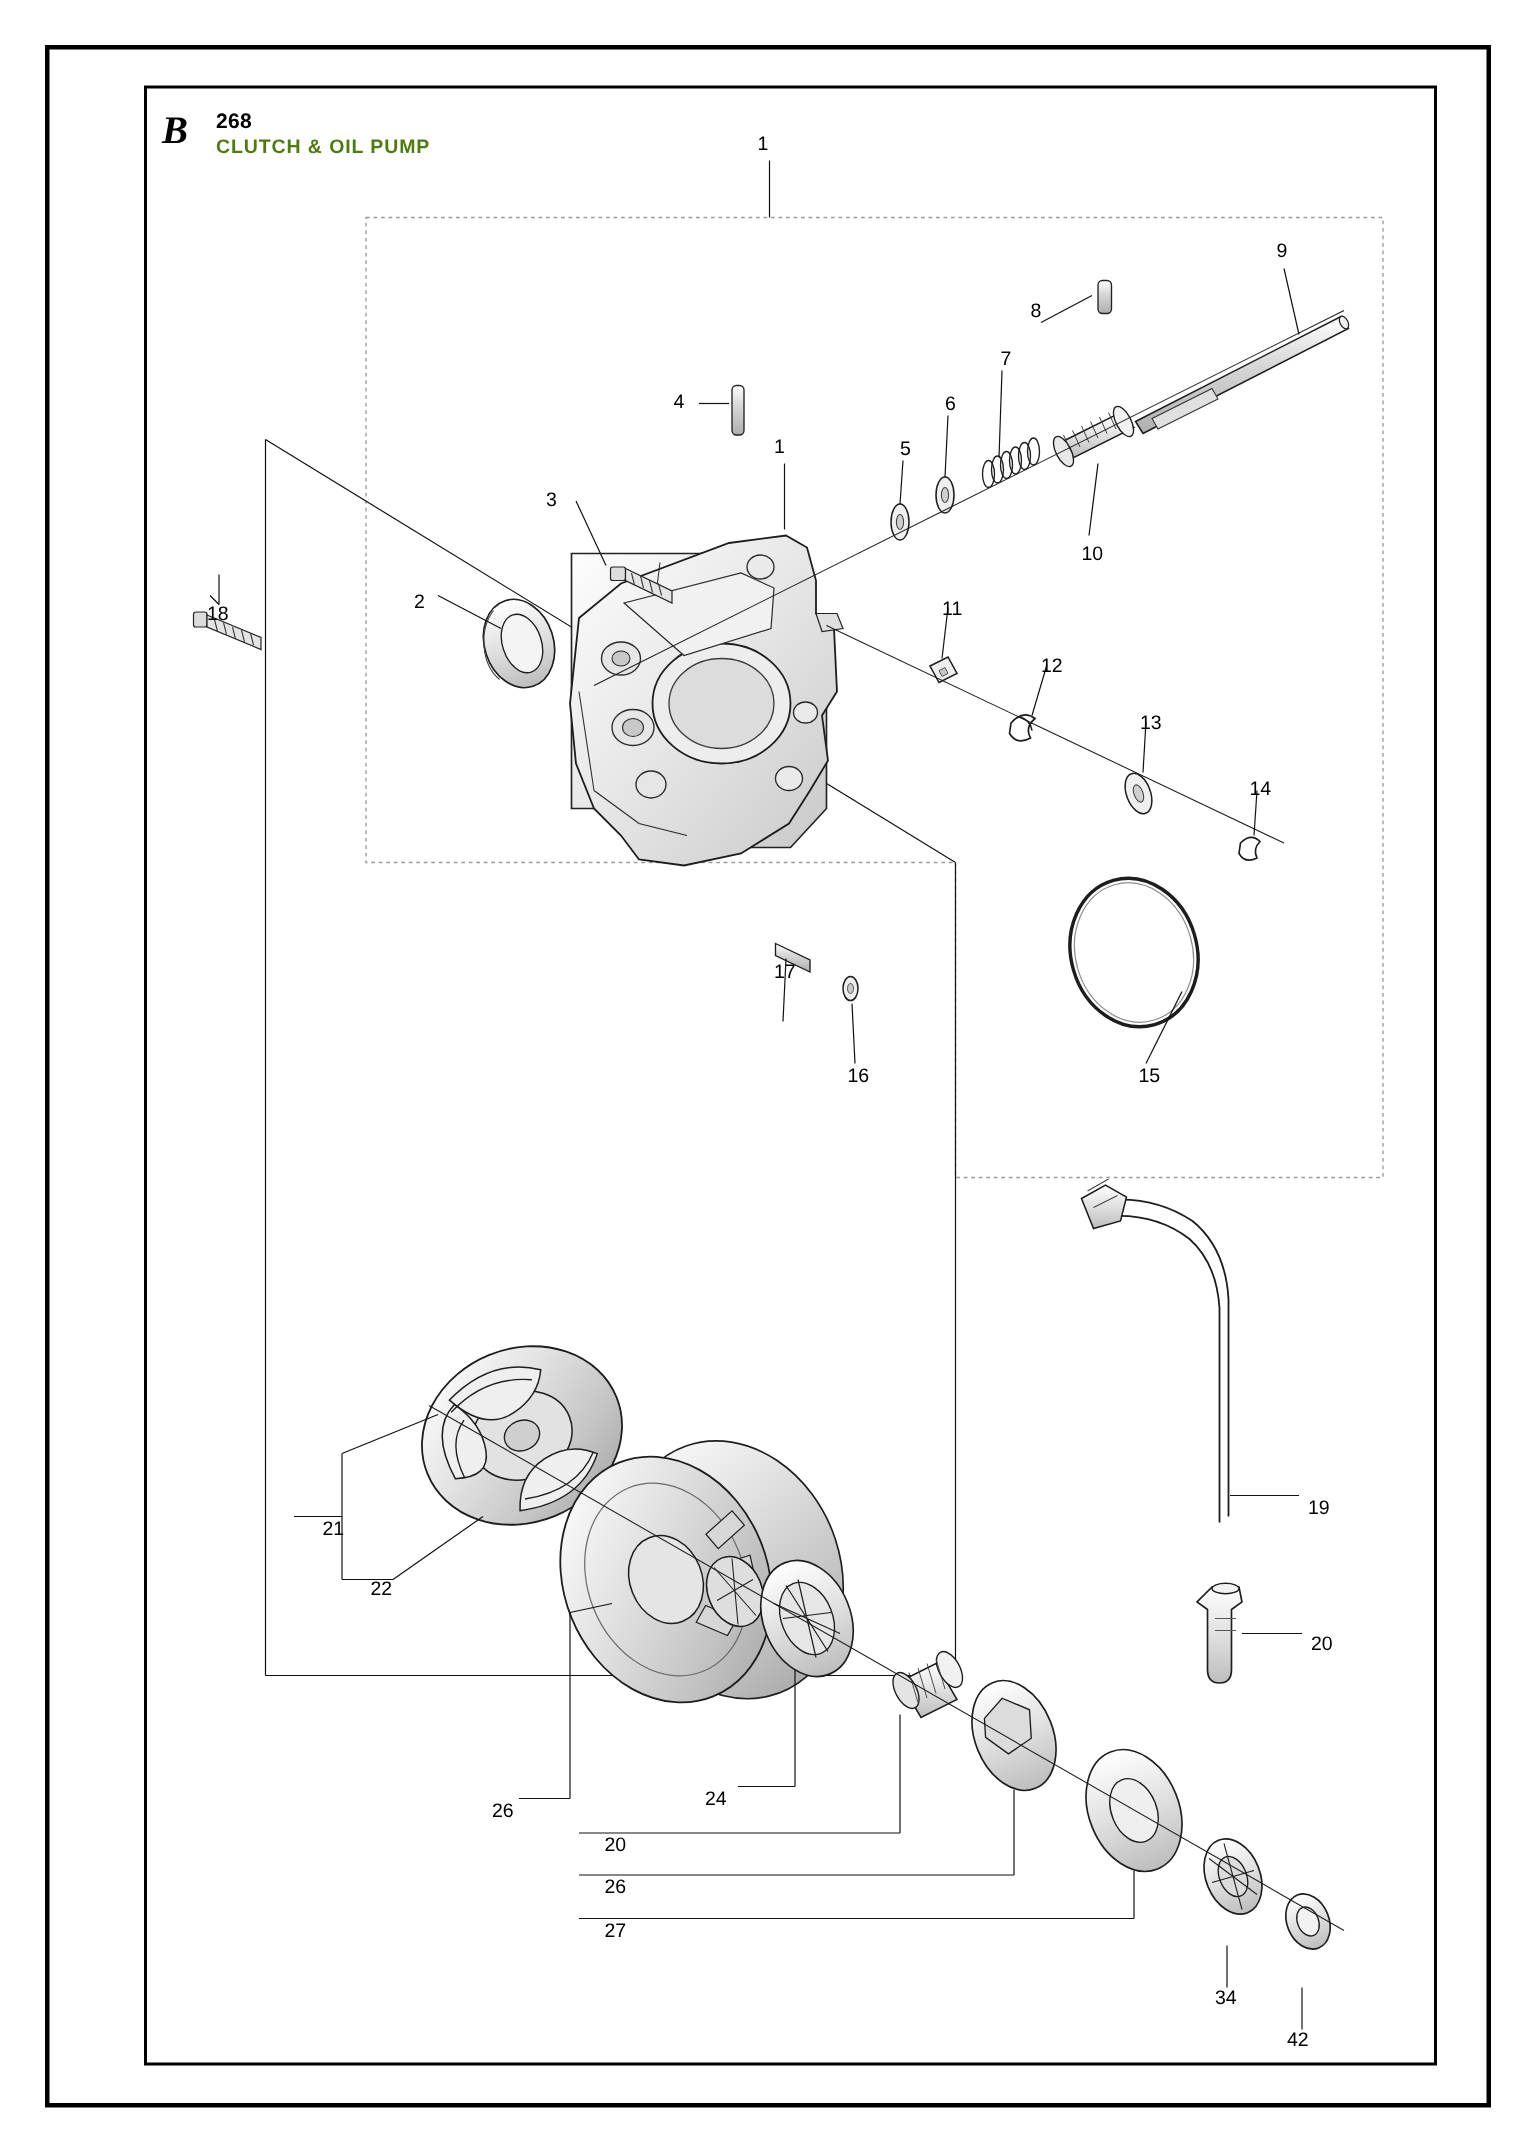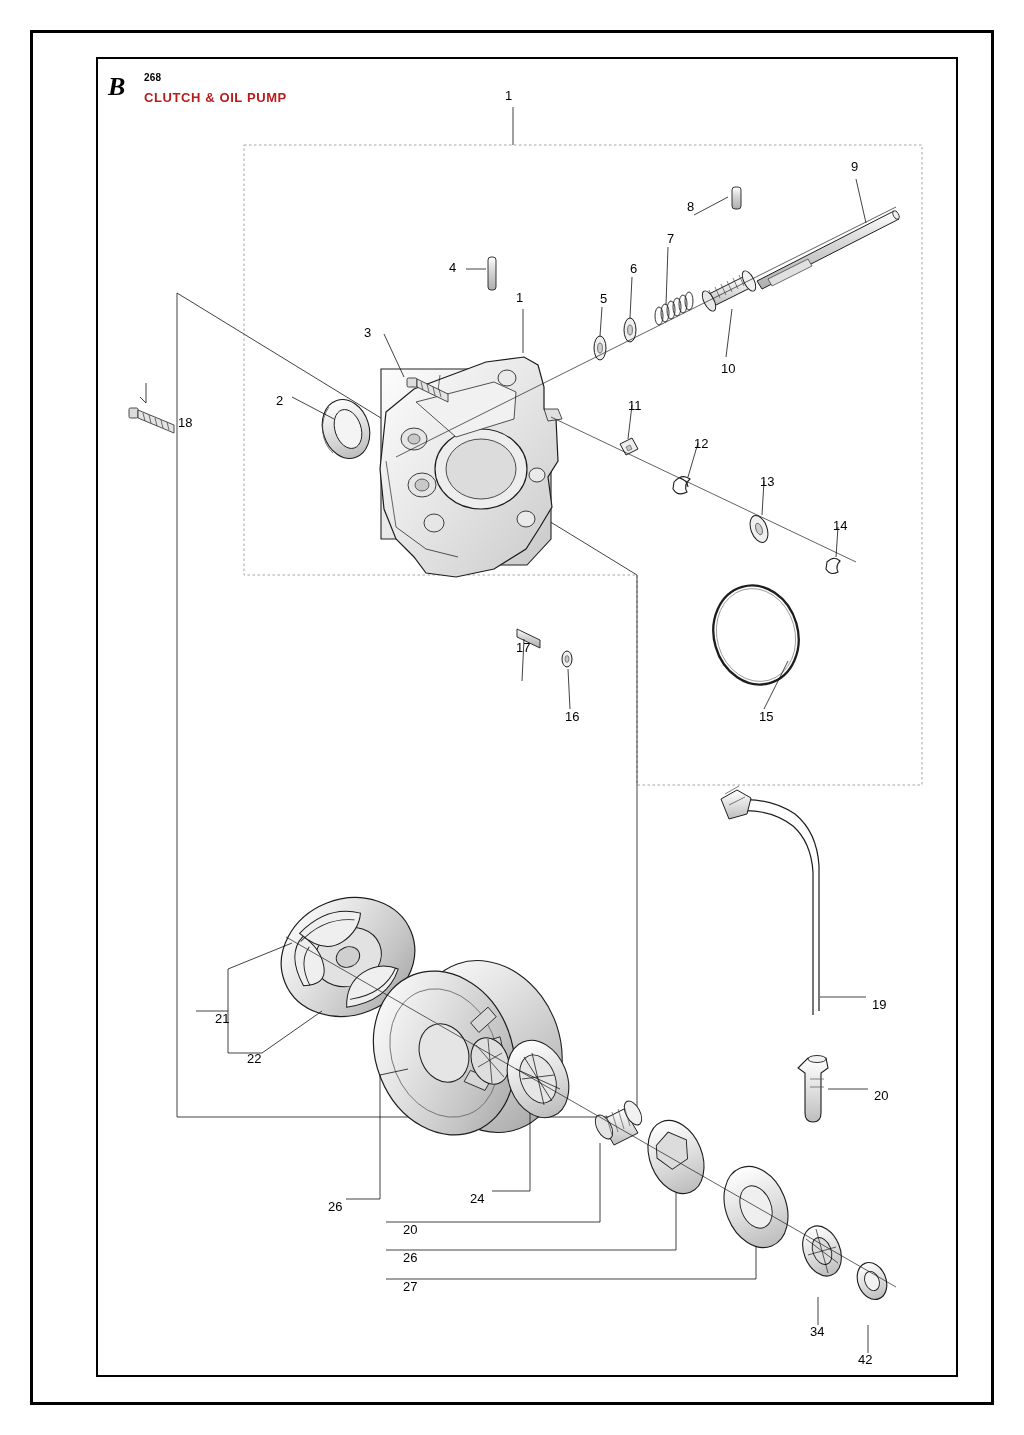--- a/index.html
+++ b/index.html
@@ -46,32 +46,32 @@
     font-weight: bold;
     font-style: italic;
     font-family: "Liberation Serif", serif;
     letter-spacing: 0px;
     color: #000;
   }
   #header-model {
     position: absolute;
     left: 144px;
     top: 72px;
-    font-size: 10px;
+    font-size: 14px;
     font-weight: bold;
     color: #000;
     letter-spacing: 0.2px;
   }
   #header-title {
     position: absolute;
     left: 144px;
     top: 90px;
     font-size: 13px;
     font-weight: bold;
-    color: #b91c1c;
+    color: #4d7c0f;
     letter-spacing: 0.6px;
   }
   
   #drawing {
     position: absolute;
     left: 96px;
     top: 57px;
     width: 862px;
     height: 1320px;
   }
@@ -446,21 +446,21 @@
   <div class="callout" style="left:687px;top:199px;">8</div>
   <div class="callout" style="left:851px;top:159px;">9</div>
   <div class="callout" style="left:721px;top:361px;">10</div>
   <div class="callout" style="left:628px;top:398px;">11</div>
   <div class="callout" style="left:694px;top:436px;">12</div>
   <div class="callout" style="left:760px;top:474px;">13</div>
   <div class="callout" style="left:833px;top:518px;">14</div>
   <div class="callout" style="left:759px;top:709px;">15</div>
   <div class="callout" style="left:565px;top:709px;">16</div>
   <div class="callout" style="left:516px;top:640px;">17</div>
-  <div class="callout" style="left:138px;top:415px;margin-left:40px;">18</div>
+  <div class="callout" style="left:138px;top:401px;">18</div>
   <div class="callout" style="left:872px;top:997px;">19</div>
   <div class="callout" style="left:874px;top:1088px;">20</div>
   <div class="callout" style="left:183px;top:1011px;margin-left:32px;">21</div>
   <div class="callout" style="left:247px;top:1051px;">22</div>
   <div class="callout" style="left:328px;top:1199px;">26</div>
   <div class="callout" style="left:470px;top:1191px;">24</div>
   <div class="callout" style="left:403px;top:1222px;">20</div>
   <div class="callout" style="left:403px;top:1250px;">26</div>
   <div class="callout" style="left:403px;top:1279px;">27</div>
   <div class="callout" style="left:810px;top:1324px;">34</div>

